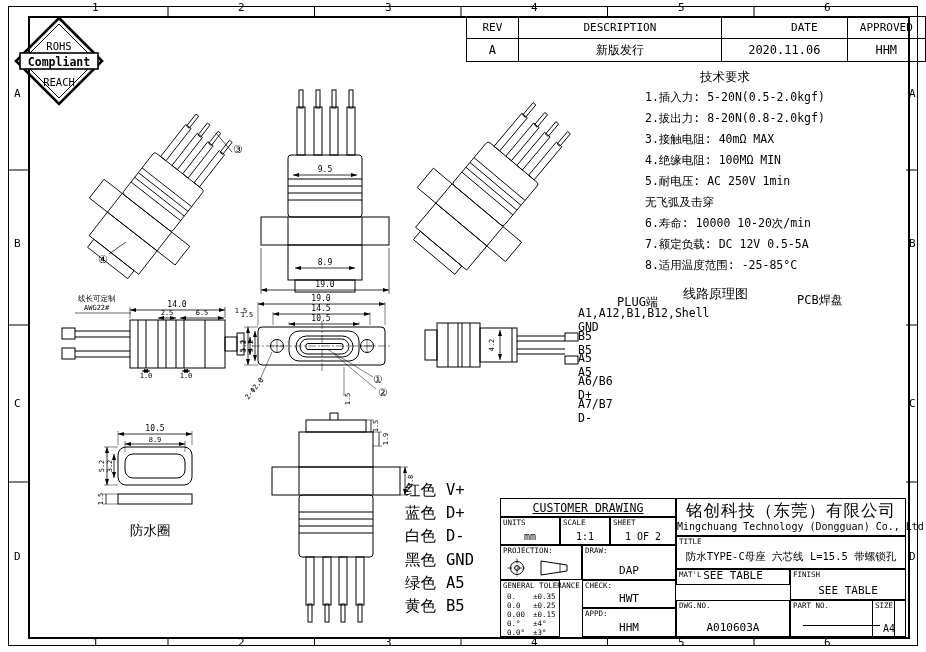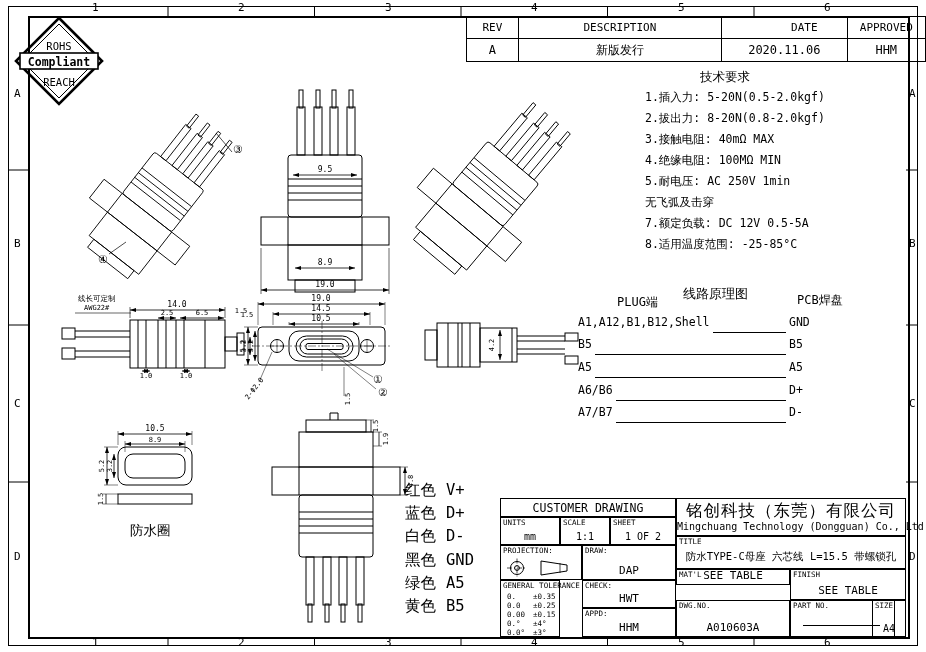--- a/index.html
+++ b/index.html
@@ -18,36 +18,36 @@
   
   .rev{position:absolute;left:466px;top:16px;border-collapse:collapse;table-layout:fixed;}
   .rev td{border:1px solid #000;text-align:center;padding:0;font-weight:normal;}
   .rev .r1 td{height:21px;font-size:11px;}
   .rev .r2 td{height:22px;font-size:12px;}
   
   .tech{left:645px;top:66px;width:268px;font-size:11.5px;line-height:21px;}
   .tech .tt{padding-left:55px;font-size:12.5px;}
   
   .wiring{left:578px;top:306px;width:253px;}
-  .wrow{display:flex;align-items:flex-end;height:22.7px;font-size:11.5px;}
+  .wrow{display:flex;align-items:flex-start;height:22.7px;font-size:11.5px;flex-direction:column;}
   .wfrom{white-space:nowrap;}
   .wline{flex:1;height:1px;background:#000;margin:0 3px;position:relative;top:4px;}
   .wto{width:42px;white-space:nowrap;}
   .whead{font-size:12px;}
   
   .legend{left:405px;top:479px;font-size:15.5px;line-height:23.2px;}
   .legend .sig{margin-left:10px;}
   
   .tb{left:500px;top:498px;width:406px;height:139px;font-size:11px;}
   .cell{position:absolute;border:1px solid #000;box-sizing:border-box;}
   .cl-lab{position:absolute;top:1px;left:2px;font-size:7.5px;line-height:8px;white-space:nowrap;}
   .cl-val{position:absolute;left:0;right:0;bottom:2px;text-align:center;font-size:10px;}
   .cl-big{font-size:11px;}
   .cust{display:flex;align-items:center;justify-content:center;font-size:11.5px;}
-  .cust span{}
+  .cust span{text-decoration:underline;}
   .tolrow{display:flex;font-size:7.5px;line-height:9px;padding-left:6px;}
   .tolrow .tv{width:26px;}
   .company-cn{position:absolute;left:0;right:0;top:1px;text-align:center;font-size:16.5px;letter-spacing:1px;white-space:nowrap;}
   .company-en{position:absolute;left:0;right:0;top:22px;text-align:center;font-size:10px;white-space:nowrap;}
   .tb-title{position:absolute;left:0;right:0;top:13px;text-align:center;font-size:10.5px;white-space:nowrap;}
   .blankline{position:absolute;left:12px;right:14px;bottom:10px;border-bottom:1px solid #000;}
   
   .logo{left:12px;top:14px;}
   .ring-label{left:130px;top:522px;font-size:13.5px;}
 </style>
@@ -110,20 +110,21 @@
     </table>
 
   <div class="abs tech">
     <div class="tt">技术要求</div>
     <div>1.插入力: 5-20N(0.5-2.0kgf)</div>
     <div>2.拔出力: 8-20N(0.8-2.0kgf)</div>
     <div>3.接触电阻: 40mΩ MAX</div>
     <div>4.绝缘电阻: 100MΩ MIN</div>
     <div>5.耐电压: AC 250V 1min</div>
     <div>无飞弧及击穿</div>
+    <div>6.寿命: 10000 10-20次/min</div>
     <div>7.额定负载: DC 12V 0.5-5A</div>
     <div>8.适用温度范围: -25-85°C</div>
   </div>
 
   <div class="abs whead" style="left:683px;top:285px;font-size:13px;">线路原理图</div>
   <div class="abs whead" style="left:617px;top:294px;">PLUG端</div>
   <div class="abs whead" style="left:797px;top:292px;">PCB焊盘</div>
 
   <div class="abs wiring">
     <div class="wrow">

